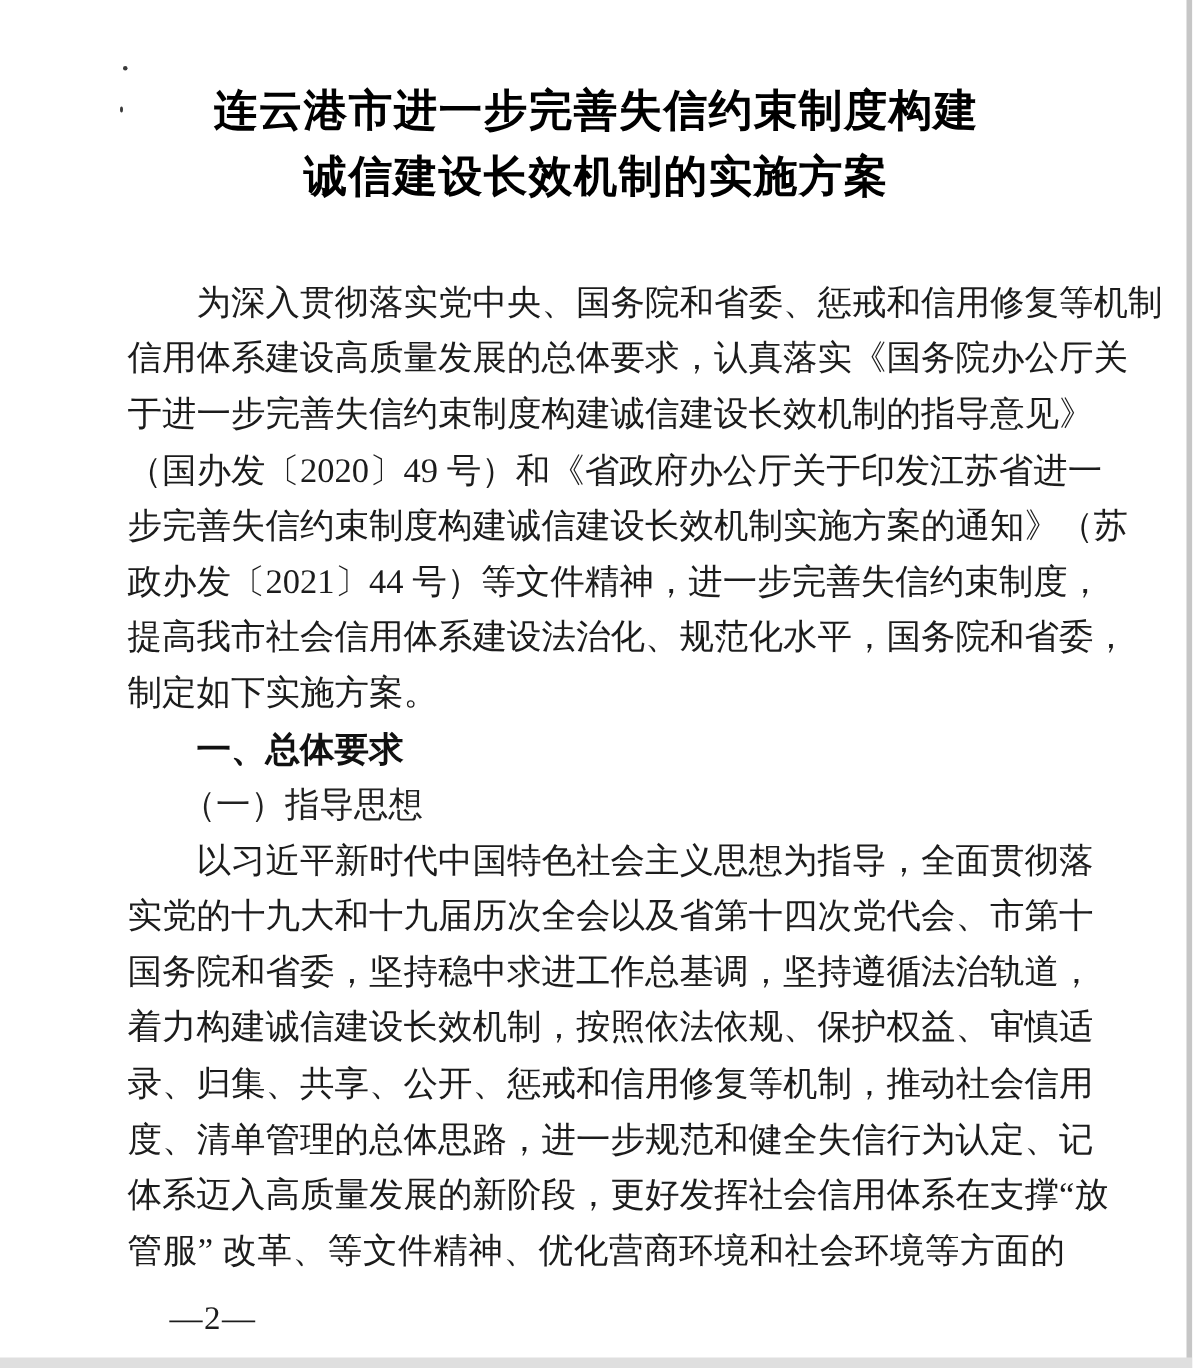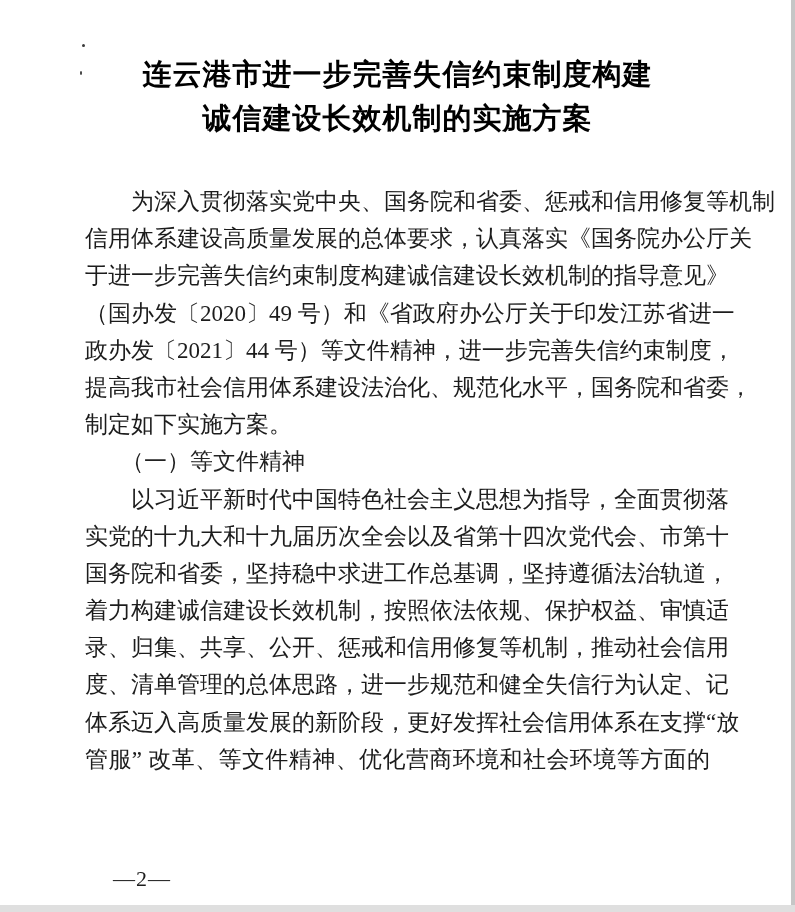--- a/index.html
+++ b/index.html
@@ -101,25 +101,27 @@
     <span class="title-line">连云港市进一步完善失信约束制度构建</span>
     <span class="title-line">诚信建设长效机制的实施方案</span>
   </h1>
 
   <div class="content">
 
     <div class="bline first">为深入贯彻落实党中央、国务院和省委、惩戒和信用修复等机制</div>
     <div class="bline">信用体系建设高质量发展的总体要求，认真落实《国务院办公厅关</div>
     <div class="bline">于进一步完善失信约束制度构建诚信建设长效机制的指导意见》</div>
     <div class="bline">（国办发〔2020〕49 号）和《省政府办公厅关于印发江苏省进一</div>
+    <div class="bline">步完善失信约束制度构建诚信建设长效机制实施方案的通知》（苏</div>
     <div class="bline">政办发〔2021〕44 号）等文件精神，进一步完善失信约束制度，</div>
     <div class="bline">提高我市社会信用体系建设法治化、规范化水平，国务院和省委，</div>
     <div class="bline last">制定如下实施方案。</div>
 
-    <div class="h-kai">（一）等文件精神</div>
+    <div class="h-hei">一、总体要求</div>
+    <div class="h-kai">（一）指导思想</div>
 
     <div class="bline first">以习近平新时代中国特色社会主义思想为指导，全面贯彻落</div>
     <div class="bline">实党的十九大和十九届历次全会以及省第十四次党代会、市第十</div>
     <div class="bline">国务院和省委，坚持稳中求进工作总基调，坚持遵循法治轨道，</div>
     <div class="bline">着力构建诚信建设长效机制，按照依法依规、保护权益、审慎适</div>
     <div class="bline">录、归集、共享、公开、惩戒和信用修复等机制，推动社会信用</div>
     <div class="bline">度、清单管理的总体思路，进一步规范和健全失信行为认定、记</div>
     <div class="bline">体系迈入高质量发展的新阶段，更好发挥社会信用体系在支撑“放</div>
     <div class="bline">管服” 改革、等文件精神、优化营商环境和社会环境等方面的</div>
 

